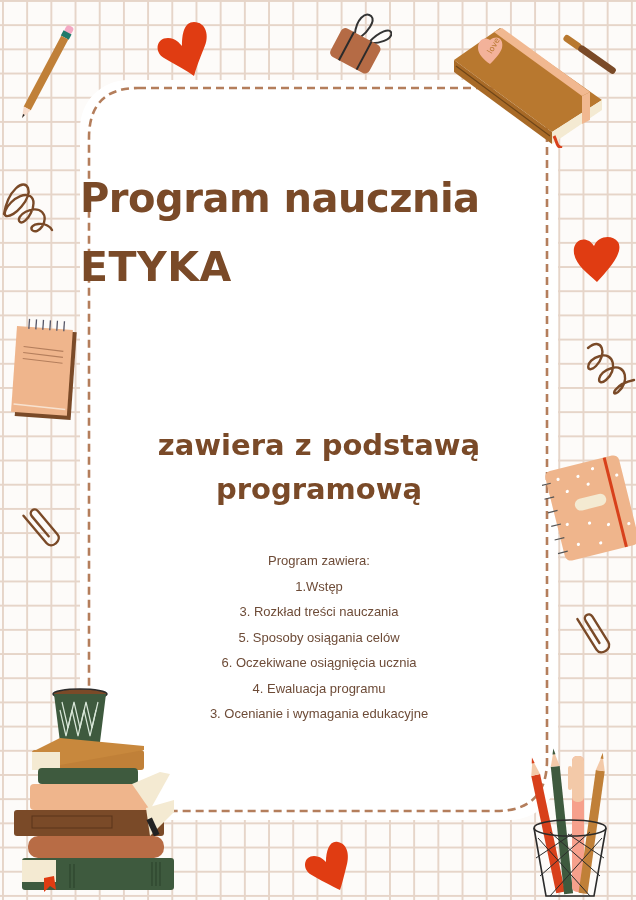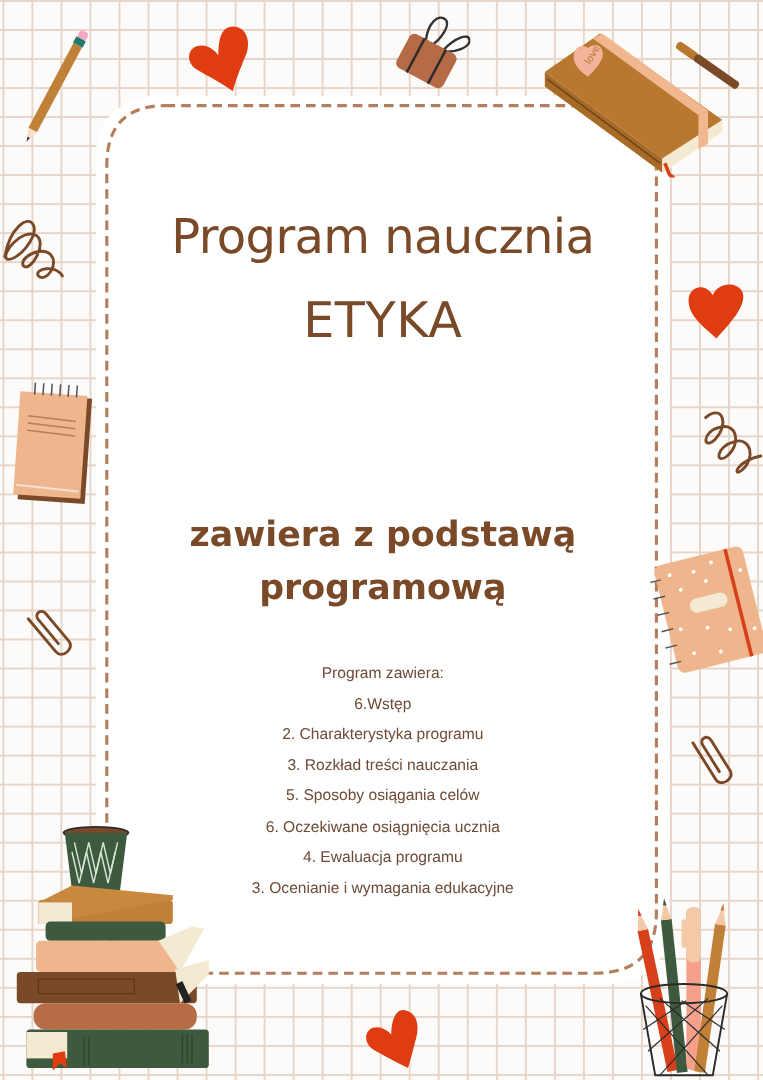--- a/index.html
+++ b/index.html
@@ -13,22 +13,22 @@
     background-size:24.2px 24.2px;
     background-position:2px 0px;
   }
   .panel {
     position:absolute; left:80px; top:80px; width:478px; height:740px;
     background:#fff; border-radius:48px;
   }
   .frame { position:absolute; left:0; top:0; width:636px; height:900px; pointer-events:none; }
   .abs { position:absolute; }
   .title {
-    position:absolute; left:80px; width:478px; text-align:center;
-    color:#7a4a28; font-family:"DejaVu Sans", sans-serif; font-weight:normal;
+    position:absolute; left:80px; width:478px; 
+    color:#7a4a28; font-family:"DejaVu Sans", sans-serif; font-weight:bold;
     margin:0; letter-spacing:-0.5px;
   }
   .t1 { top:175px; font-size:40px; }
   .t2 { top:243px; font-size:41px; letter-spacing:0.5px; }
   .sub {
     position:absolute; left:80px; width:478px; text-align:center;
     color:#7a4a28; font-family:"DejaVu Sans", sans-serif; font-weight:bold; margin:0;
   }
   .s1 { top:320px; font-size:29px; }
   .s2 { top:365px; font-size:29px; }
@@ -53,22 +53,21 @@
   <h1 class="title t1">Program naucznia</h1>
   <h1 class="title t2">ETYKA</h1>
 
   <p class="sub s3">
     <span>zawiera z podstawą</span><br>
     <span>programową</span>
   </p>
 
   <div class="contents">
     <div>Program zawiera:</div>
-    <div>6.Wstęp</div>
-    <div>2. Charakterystyka programu</div>
+    <div>1.Wstęp</div>
     <div>3. Rozkład treści nauczania</div>
     <div>5. Sposoby osiągania celów</div>
     <div>6. Oczekiwane osiągnięcia ucznia</div>
     <div>4. Ewaluacja programu</div>
     <div>3. Ocenianie i wymagania edukacyjne</div>
   </div>
 
   <svg class="abs" style="left:14px;top:16px" width="64" height="114" viewBox="0 0 64 114">
     <g transform="rotate(28 32 57)">
       <rect x="28" y="4" width="8" height="8" rx="3" fill="#f3a9c4"></rect>

